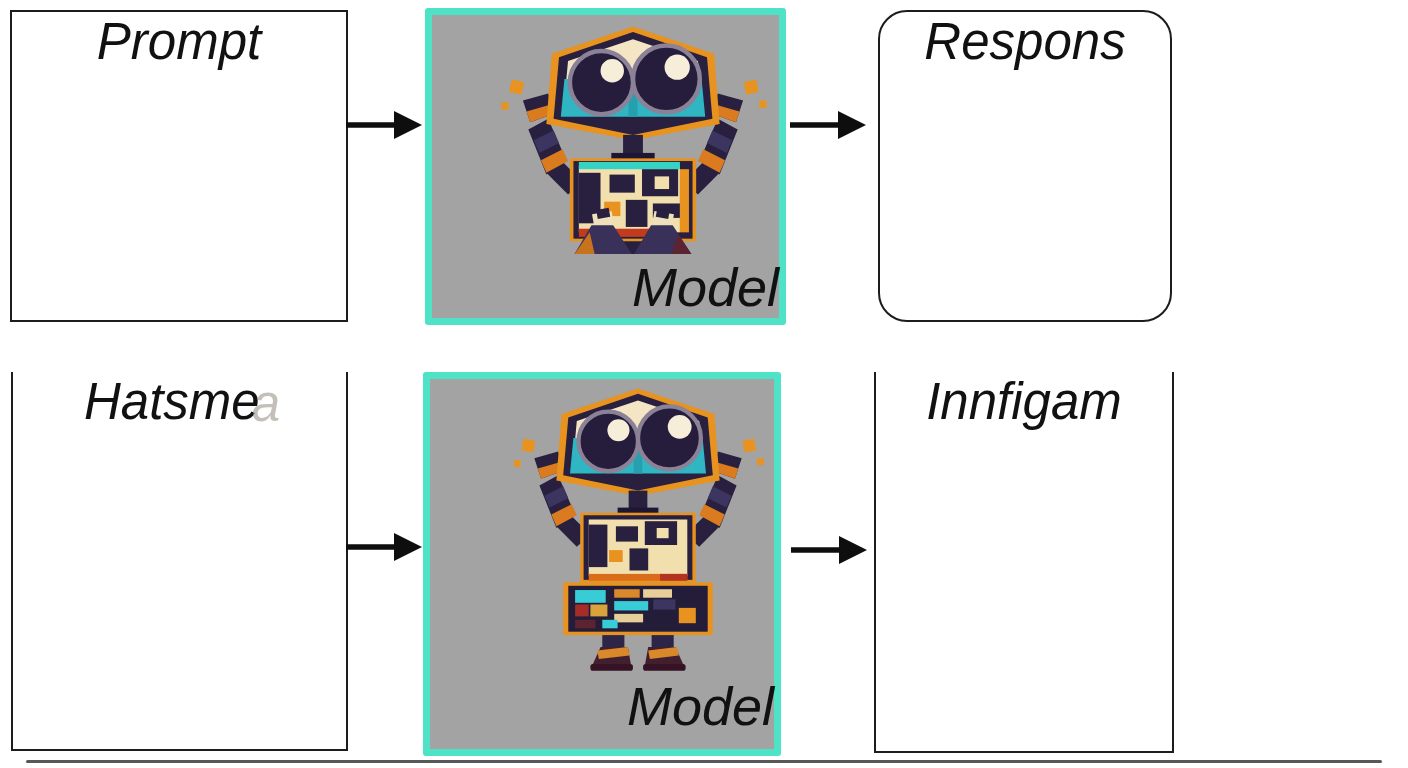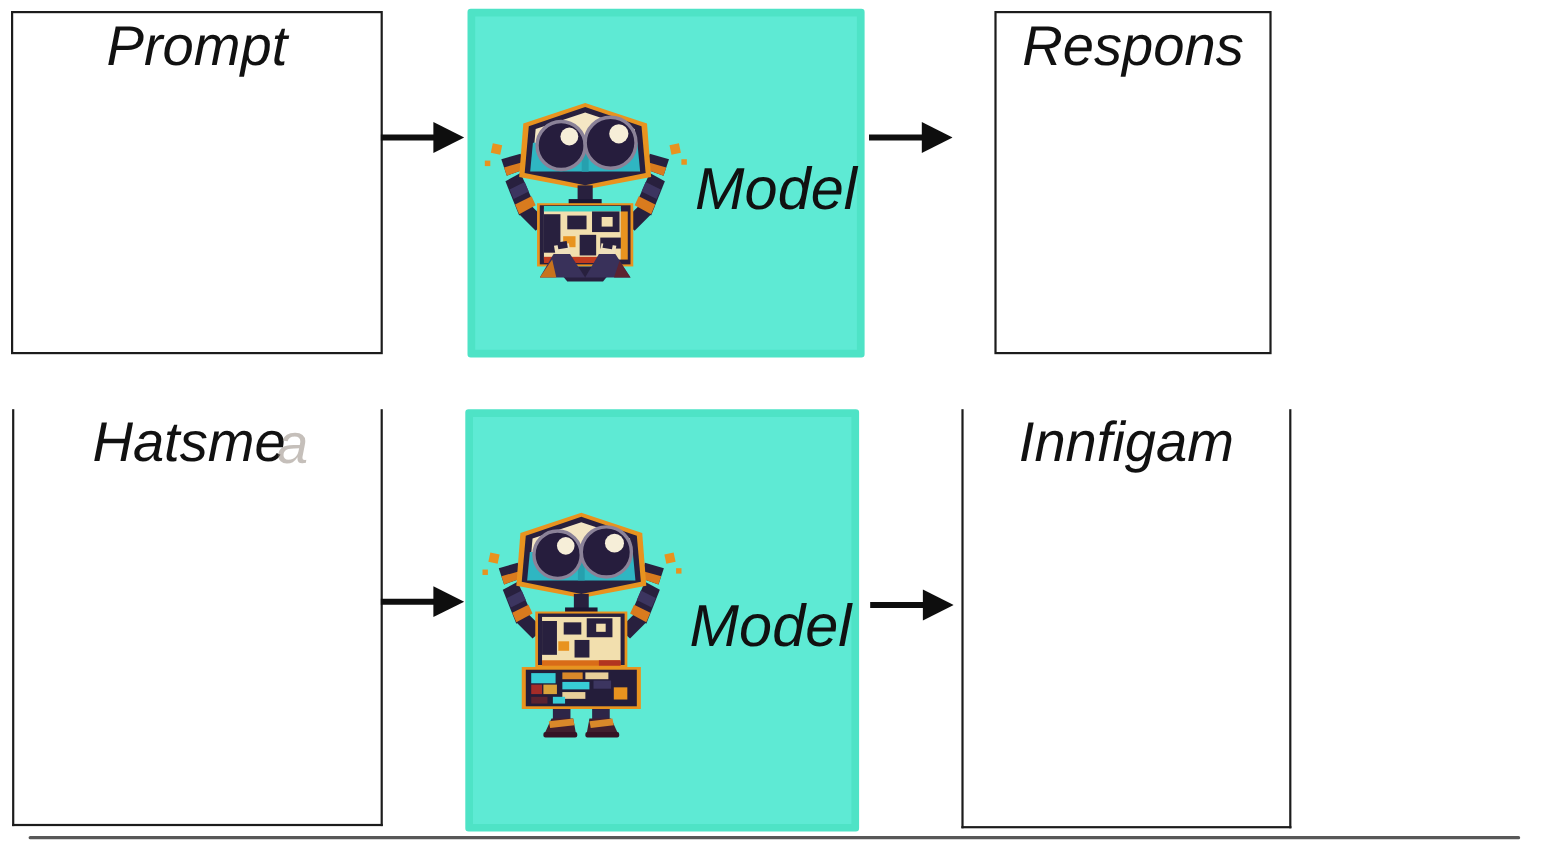--- a/index.html
+++ b/index.html
@@ -4,22 +4,22 @@
 <style>
   html,body{margin:0;padding:0;background:#fff;}
   body{width:1408px;height:768px;overflow:hidden;}
   .canvas{position:relative;width:1408px;height:768px;background:#fff;
           font-family:"Liberation Sans",sans-serif;font-style:italic;color:#111;}
   .pbox{position:absolute;box-sizing:border-box;border:2px solid #1c1c1c;background:#fff;
         display:flex;align-items:flex-start;justify-content:center;}
   .pbox.no-top{border-top:none;}
   .pbox .lbl{font-size:51px;font-weight:500;white-space:nowrap;}
   .shift-up{padding-bottom:16px;}
-  .mbox{position:absolute;box-sizing:border-box;border:7px solid #4ee3c6;border-radius:3px;background:#5eead4;
-        display:flex;flex-direction:row;align-items:center;}
+  .mbox{position:absolute;box-sizing:border-box;border:7px solid #4ee3c6;border-radius:3px;background:#a3a3a3;
+        display:flex;flex-direction:column;align-items:flex-end;}
   .mlabel{font-size:54px;font-weight:500;margin-top:2px;white-space:nowrap;}
   .arrow{position:absolute;}
   .glyph-stack{position:relative;display:inline-block;padding-right:0.30em;}
   .glyph-ghost{position:absolute;left:0.40em;top:0.03em;color:#968c82;opacity:0.55;}
   .bottom-line{position:absolute;left:26px;top:760px;width:1356px;height:3px;background:#2e2e2e;opacity:.8;border-radius:2px;}
 </style>
 </head>
 <body>
 
 <div class="canvas">
@@ -102,21 +102,21 @@
       </g>
     </svg>
     <span class="mlabel">Model</span>
   </div>
 
   <svg class="arrow" style="left:790px;top:108px;" width="76" height="34" viewBox="0 0 76 34">
     <line x1="0" y1="17" x2="52" y2="17" stroke="#0e0e0e" stroke-width="5.5"></line>
     <polygon points="48,3 76,17 48,31" fill="#0e0e0e"></polygon>
   </svg>
 
-  <div class="pbox" style="left:904px;top:10px;width:252px;height:312px;">
+  <div class="pbox" style="left:878px;top:10px;width:294px;height:312px;border-radius:29px;">
     <span class="lbl">Respons</span>
   </div>
 
   <div class="pbox no-top shift-up" style="left:11px;top:372px;width:337px;height:379px;">
     <span class="lbl"><span>Hatsm</span><span class="glyph-stack"><span>e</span><span class="glyph-ghost">a</span></span></span>
   </div>
 
   <svg class="arrow" style="left:346px;top:530px;" width="76" height="34" viewBox="0 0 76 34">
     <line x1="0" y1="17" x2="52" y2="17" stroke="#0e0e0e" stroke-width="5.5"></line>
     <polygon points="48,3 76,17 48,31" fill="#0e0e0e"></polygon>

